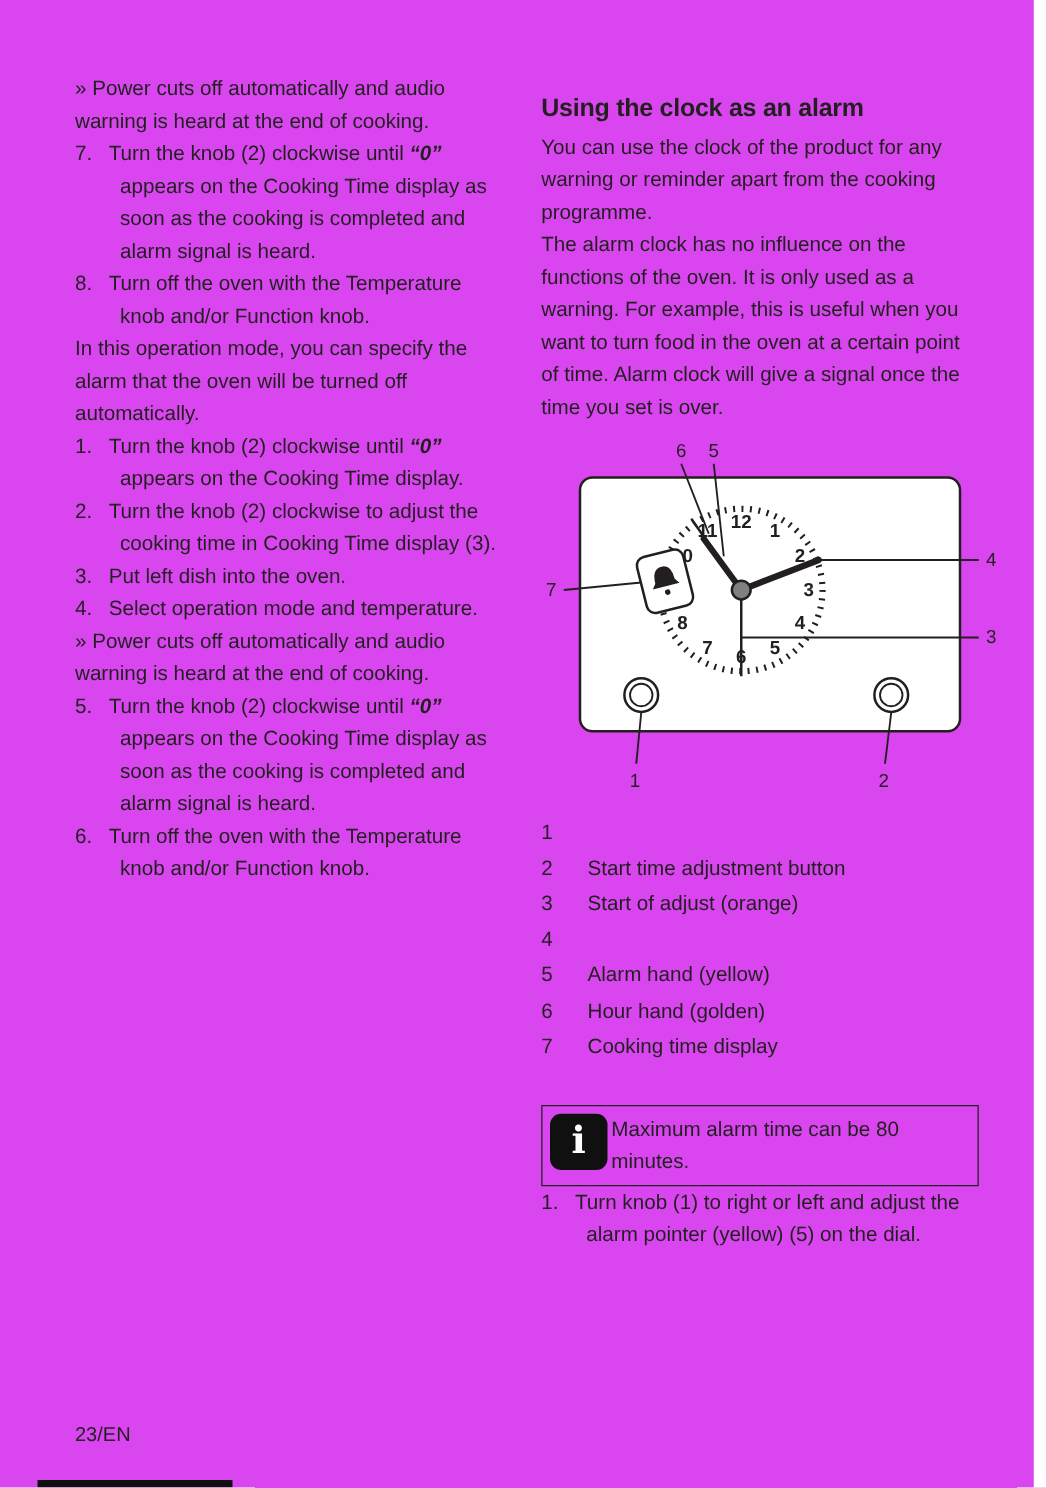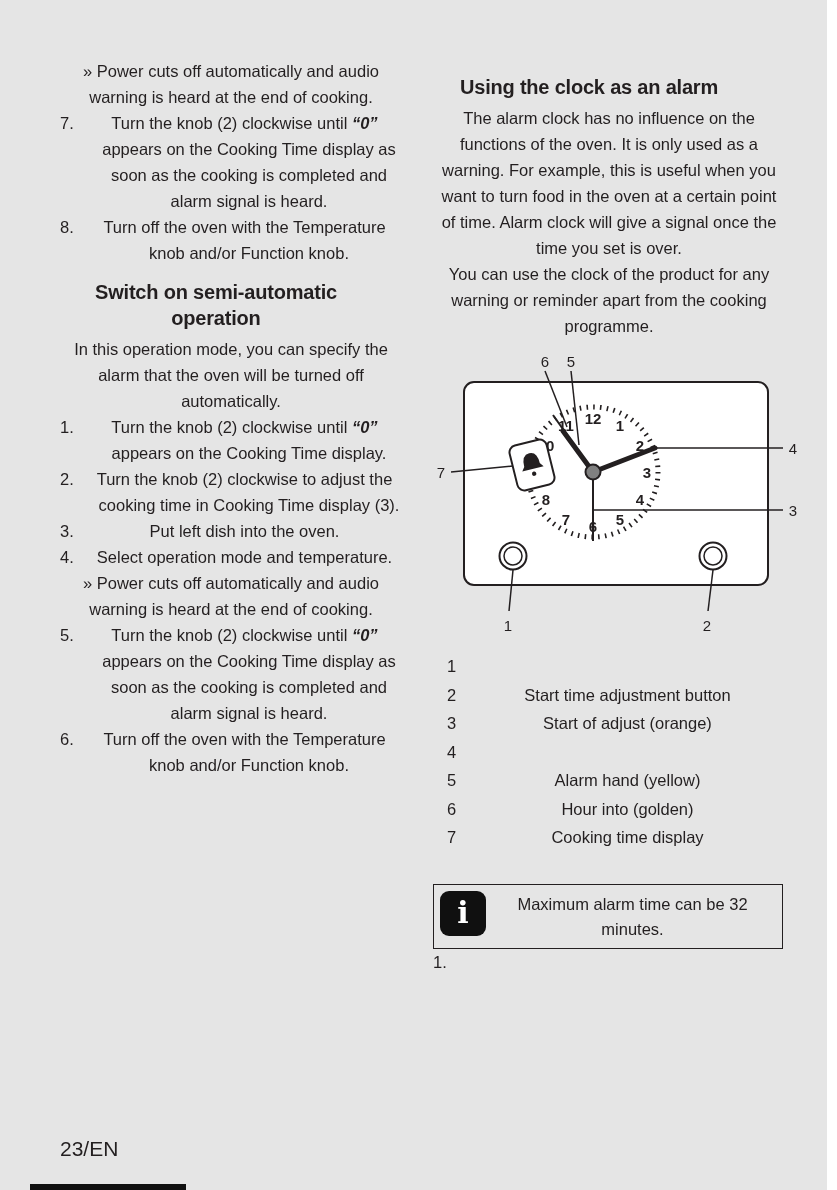--- a/index.html
+++ b/index.html
@@ -1,25 +1,24 @@
 <!DOCTYPE html>
 <html><head>
 <meta charset="utf-8">
 <style>
   * { box-sizing: border-box; }
   html, body { margin: 0; padding: 0; background: #ffffff; }
   .page {
     position: relative;
     width: 827px;
     height: 1190px;
-    background: #e5e5e5;
+    background: #d946ef;
     color: #231f20;
     font-family: "Liberation Sans", sans-serif;
     overflow: hidden;
-    text-align: center;
   }
   .col { position: absolute; top: 58px; }
   .col.left  { left: 60px;  width: 342px; }
   .col.right { left: 433px; width: 352px; }
 
   .body { font-size: 16.5px; line-height: 26px; margin: 0; }
 
   .li {
     position: relative;
     padding-left: 36px;
@@ -78,21 +77,21 @@
     font-weight: bold;
     font-size: 30px;
     line-height: 1;
   }
   .infobox p { font-size: 16.5px; line-height: 25px; margin: 1px 0 0 0; }
 
   .footer {
     position: absolute;
     left: 60px;
     top: 1136px;
-    font-size: 21px;
+    font-size: 16px;
     line-height: 26px;
   }
   .artifact {
     position: absolute;
     left: 30px;
     top: 1184px;
     width: 156px;
     height: 6px;
     background: #101010;
   }
@@ -107,21 +106,20 @@
     <p class="body">» Power cuts off automatically and audio warning is heard at the end of cooking.</p>
 
     <div class="li">
       <span class="num">7.</span><span><span>Turn the knob (2) clockwise until </span><span class="zero">“0”</span><span> appears on the Cooking Time display as soon as the cooking is completed and alarm signal is heard.</span></span>
     </div>
 
     <div class="li">
       <span class="num">8.</span><span>Turn off the oven with the Temperature knob and/or Function knob.</span>
     </div>
 
-    <h2>Switch on semi-automatic operation</h2>
 
     <p class="body">In this operation mode, you can specify the alarm that the oven will be turned off automatically.</p>
 
     <div class="li">
       <span class="num">1.</span><span><span>Turn the knob (2) clockwise until </span><span class="zero">“0”</span><span> appears on the Cooking Time display.</span></span>
     </div>
 
     <div class="li">
       <span class="num">2.</span><span>Turn the knob (2) clockwise to adjust the cooking time in Cooking Time display (3).</span>
     </div>
@@ -143,22 +141,22 @@
     <div class="li">
       <span class="num">6.</span><span>Turn off the oven with the Temperature knob and/or Function knob.</span>
     </div>
 
   </section>
 
   <section class="col right">
 
     <h2 class="first">Using the clock as an alarm</h2>
 
+    <p class="body">You can use the clock of the product for any warning or reminder apart from the cooking programme.</p>
     <p class="body">The alarm clock has no influence on the functions of the oven. It is only used as a warning. For example, this is useful when you want to turn food in the oven at a certain point of time. Alarm clock will give a signal once the time you set is over.</p>
-    <p class="body">You can use the clock of the product for any warning or reminder apart from the cooking programme.</p>
 
     <svg class="diagram" width="375" height="295" viewBox="0 0 375 295">
 
       <rect x="33" y="37" width="304" height="203" rx="10" fill="#ffffff" stroke="#231f20" stroke-width="2"></rect>
 
       <circle cx="162" cy="127" r="65" fill="none" stroke="#231f20" stroke-width="5" stroke-dasharray="1.6 5.2"></circle>
 
       <text class="dial-num" x="162" y="73" text-anchor="middle" dominant-baseline="central">12</text>
       <text class="dial-num" x="189" y="80" text-anchor="middle" dominant-baseline="central">1</text>
       <text class="dial-num" x="209" y="100" text-anchor="middle" dominant-baseline="central">2</text>
@@ -223,38 +221,38 @@
       </div>
       <div class="legend-row">
         <span>4</span>
       </div>
       <div class="legend-row">
         <span>5</span>
         <span>Alarm hand (yellow)</span>
       </div>
       <div class="legend-row">
         <span>6</span>
-        <span>Hour into (golden)</span>
+        <span>Hour hand (golden)</span>
       </div>
       <div class="legend-row">
         <span>7</span>
         <span>Cooking time display</span>
       </div>
     </div>
 
     <div class="infobox">
       <div class="info-icon">
         <span>i</span>
       </div>
-      <p>Maximum alarm time can be 32 minutes.</p>
-    </div>
-
-
-    <div class="li">
-      <span class="num">1.</span>
+      <p>Maximum alarm time can be 80 minutes.</p>
+    </div>
+
+
+    <div class="li">
+      <span class="num">1.</span><span>Turn knob (1) to right or left and adjust the alarm pointer (yellow) (5) on the dial.</span>
     </div>
 
   </section>
 
   <div class="footer">23/EN</div>
   <div class="artifact"></div>
 
 </div>
 
 </body></html>

